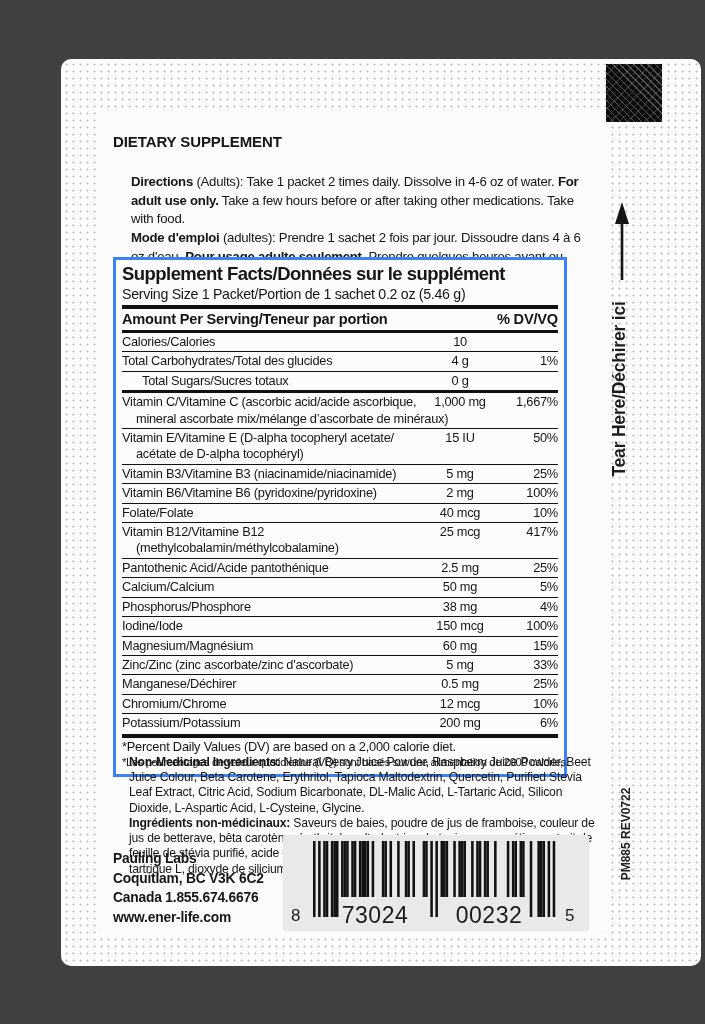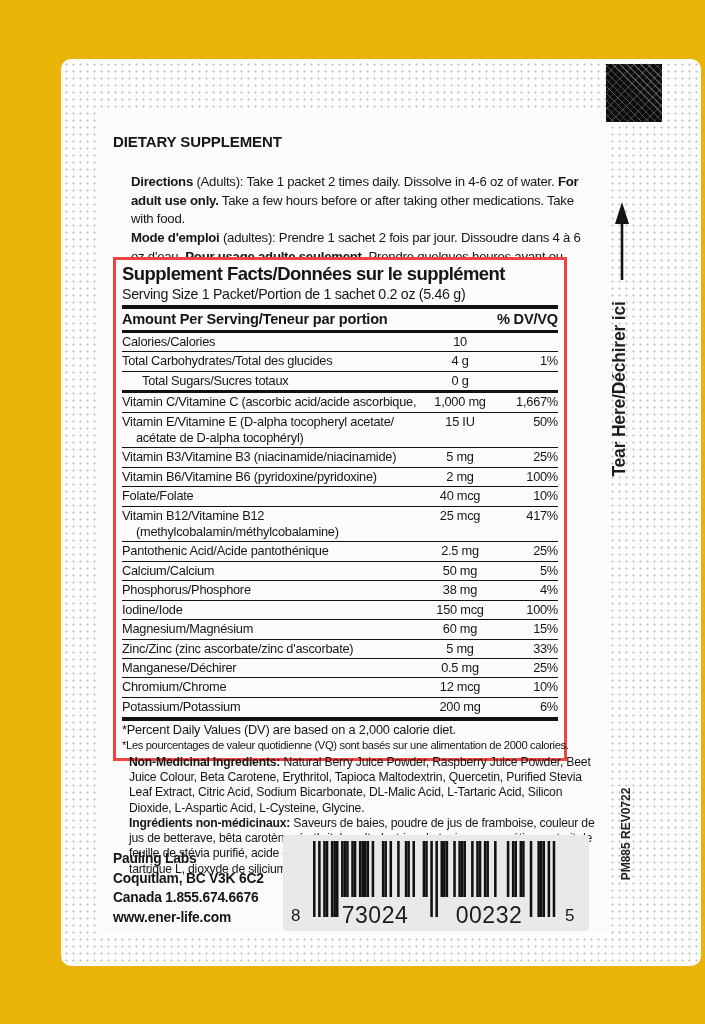--- a/index.html
+++ b/index.html
@@ -1,31 +1,31 @@
 <!DOCTYPE html>
 <html><head>
 <meta charset="utf-8">
 <style>
   html,body{margin:0;padding:0;background:#ffffff;}
-  .stage{position:relative;width:705px;height:1024px;background:#eab308;overflow:hidden;
+  .stage{position:relative;width:705px;height:1024px;background:#404040;overflow:hidden;
          font-family:"Liberation Sans",sans-serif;color:#161616;}
   
   .sachet{position:absolute;left:61px;top:59px;width:640px;height:907px;border-radius:10px;
           background-color:#fdfdfc;
           background-image:radial-gradient(#bfbfbf 0.9px,rgba(0,0,0,0) 1.15px);
           background-size:7px 7px;background-position:2px 2px;}
   .print-area{position:absolute;left:36px;top:52px;width:513px;height:823px;border-radius:5px;
               background:#fbfbf9;}
   
   .dietary-header{position:absolute;left:16px;top:22px;font-size:15px;font-weight:bold;letter-spacing:-0.1px;}
   .dir{position:absolute;left:16px;top:44px;width:462px;margin:18px;font-size:13.2px;line-height:18.6px;letter-spacing:-0.25px;}
   .dir.fr{top:100px;}
   
   .sf-box{position:absolute;left:16px;top:146px;width:454px;box-sizing:border-box;
-          border:3px solid #ef4444;background:#fcfcfb;padding:3px 6px 5px 6px;}
+          border:3px solid #3b82f6;background:#fcfcfb;padding:3px 6px 5px 6px;}
   .sf-title{font-size:18.5px;font-weight:bold;letter-spacing:-0.55px;line-height:22px;white-space:nowrap;}
   .sf-serving{font-size:14.2px;line-height:18px;letter-spacing:-0.3px;white-space:nowrap;}
   .rule-thick{height:4px;background:#111;margin:2px 0 0 0;}
   .sf-header{display:flex;align-items:baseline;font-weight:bold;font-size:14.6px;line-height:21px;
              border-bottom:3px solid #111;letter-spacing:-0.2px;}
   .sf-header .left{flex:1;}
   .sf-row{display:flex;align-items:flex-start;border-top:1px solid #111;padding:1px 0;
           font-size:12.8px;line-height:16.4px;letter-spacing:-0.25px;}
   .sf-row.sep-none{border-top:none;}
   .sf-row.sep-thick{border-top:3px solid #111;}
@@ -102,20 +102,21 @@
             <div class="sf-row sub">
               <div class="sf-n">
                 <div class="l1">Total Sugars/Sucres totaux</div>
               </div>
               <div class="sf-a">0 g</div>
               <div class="sf-d"></div>
             </div>
             <div class="sf-row sep-thick">
               <div class="sf-n">
                 <div class="l1">Vitamin C/Vitamine C (ascorbic acid/acide ascorbique,</div>
+                <div class="l2">mineral ascorbate mix/mélange d’ascorbate de minéraux)</div>
               </div>
               <div class="sf-a">1,000 mg</div>
               <div class="sf-d">1,667%</div>
             </div>
             <div class="sf-row">
               <div class="sf-n">
                 <div class="l1">Vitamin E/Vitamine E (D-alpha tocopheryl acetate/</div>
                 <div class="l2">acétate de D-alpha tocophéryl)</div>
               </div>
               <div class="sf-a">15 IU</div>

